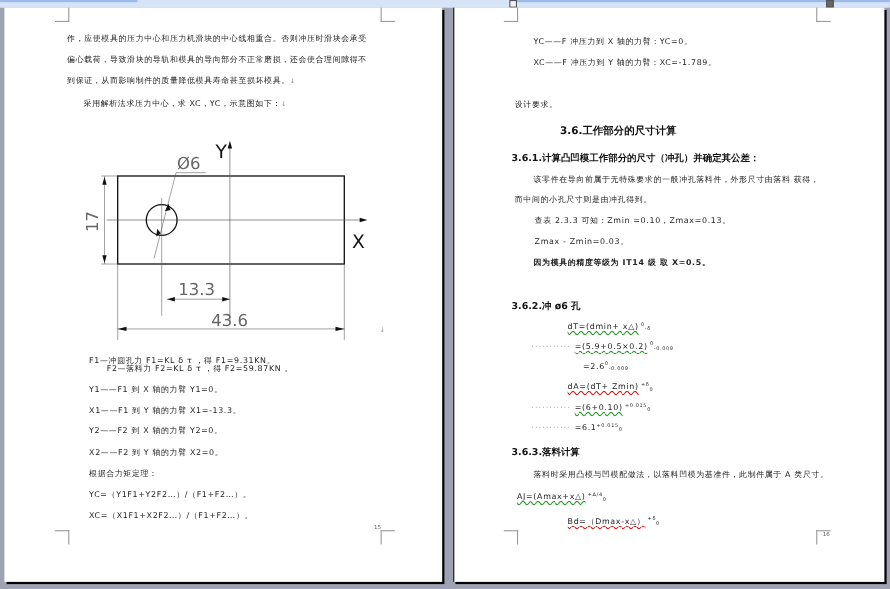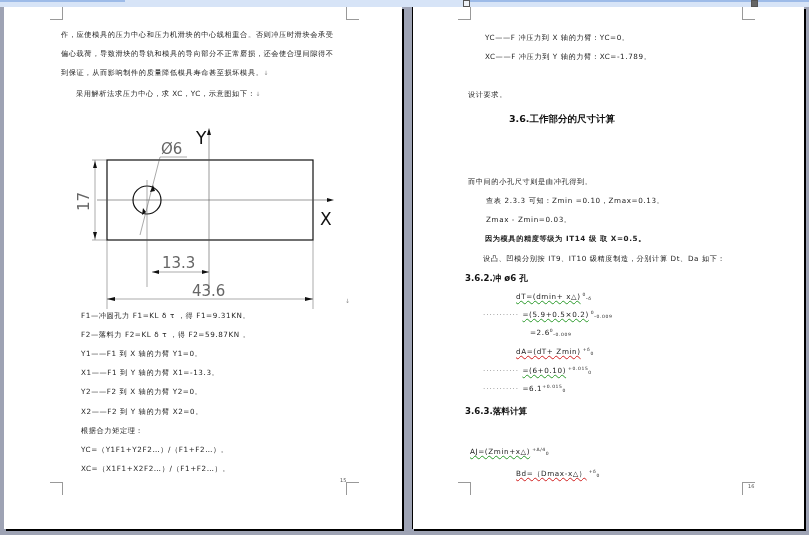--- a/index.html
+++ b/index.html
@@ -92,22 +92,22 @@
 
     <text x="152" y="27" font-size="17" fill="#111" font-family="DejaVu Serif, serif">Y</text>
     <text x="276" y="108" font-size="17" fill="#111" font-family="DejaVu Serif, serif">X</text>
     <text x="117" y="37" font-size="15" fill="#666">Ø6</text>
     <text x="0" y="0" font-size="15" fill="#666" transform="translate(45,94) rotate(-90)">17</text>
     <text x="118" y="151" font-size="15" fill="#666">13.3</text>
     <text x="148" y="179" font-size="15" fill="#666">43.6</text>
   </svg>
   <div class="line mark" style="left:341px;top:290px;">↓</div>
 
-  <div class="line" style="left:77px;top:304px;">F1—冲圆孔力 F1=KL δ τ ，得 F1=9.31KN。</div>
-  <div class="line" style="left:77px;top:323px;">F2—落料力  F2=KL δ τ ，得 F2=59.87KN 。</div>
+  <div class="line" style="left:77px;top:316px;">F1—冲圆孔力 F1=KL δ τ ，得 F1=9.31KN。</div>
+  <div class="line" style="left:93px;top:323px;">F2—落料力  F2=KL δ τ ，得 F2=59.87KN 。</div>
   <div class="line" style="left:77px;top:342px;">Y1——F1 到 X 轴的力臂    Y1=0。</div>
   <div class="line" style="left:77px;top:361px;">X1——F1 到 Y 轴的力臂    X1=-13.3。</div>
   <div class="line" style="left:77px;top:380px;">Y2——F2 到 X 轴的力臂    Y2=0。</div>
   <div class="line" style="left:77px;top:400px;">X2——F2 到 Y 轴的力臂    X2=0。</div>
   <div class="line" style="left:77px;top:419px;">根据合力矩定理：</div>
   <div class="line" style="left:77px;top:438px;">YC=（Y1F1+Y2F2…）/（F1+F2…）。</div>
   <div class="line" style="left:77px;top:457px;">XC=（X1F1+X2F2…）/（F1+F2…）。</div>
 
   <div class="pagenum" style="left:336px;top:470px;">15</div>
 </div>
@@ -116,35 +116,37 @@
   <div class="corner c-tl" style="left:45px;top:0px;"></div>
   <div class="corner c-tr" style="left:329px;top:0px;"></div>
   <div class="corner c-bl" style="left:45px;top:475px;"></div>
   <div class="corner c-br" style="left:329px;top:475px;"></div>
 
   <div class="line" style="left:72px;top:26px;">YC——F 冲压力到 X 轴的力臂：YC=0。</div>
   <div class="line" style="left:72px;top:45px;">XC——F 冲压力到 Y 轴的力臂：XC=-1.789。</div>
   <div class="line" style="left:55px;top:83px;text-align:center;">设计要求。</div>
 
   <div class="h1" style="left:52px;top:106px;margin-left:44px;">3.6.工作部分的尺寸计算</div>
+  <div class="h2" style="left:52px;top:131px;">3.6.1.计算凸凹模工作部分的尺寸（冲孔）并确定其公差：</div>
 
+  <div class="line" style="left:72px;top:151px;">该零件在导向前属于无特殊要求的一般冲孔落料件，外形尺寸由落料  获得，</div>
   <div class="line" style="left:55px;top:170px;">而中间的小孔尺寸则是由冲孔得到。</div>
   <div class="line" style="left:73px;top:189px;">查表 2.3.3 可知：Zmin =0.10，Zmax=0.13。</div>
   <div class="line" style="left:73px;top:208px;">Zmax - Zmin=0.03。</div>
   <div class="line" style="left:72px;top:227px;font-weight:bold;">因为模具的精度等级为 IT14 级    取 X=0.5。</div>
-  <div class="line" style="left:70px;top:247px;">设凸、凹模分别按 IT9、IT10 级精度制造，分别计算 Dt、Da 如下：</div>
 
   <div class="h2" style="left:52px;top:266px;text-align:center;">3.6.2.冲 ø6 孔</div>
 
   <div class="line" style="left:103px;top:285px;"><span class="sq-green">dT=(dmin+ x△)</span><span class="sup"> 0</span><span class="sub">-δ</span></div>
   <div class="line" style="left:70px;top:303px;"><span class="dots">··········· </span><span class="sq-green">=(5.9+0.5×0.2)</span><span class="sup"> 0</span><span class="sub">-0.009</span></div>
   <div class="line" style="left:117px;top:321px;"><span>=2.6</span><span class="sup">0</span><span class="sub">-0.009</span></div>
   <div class="line" style="left:103px;top:340px;"><span class="sq-red">dA=(dT+ Zmin)</span><span class="sup"> +δ</span><span class="sub">0</span></div>
   <div class="line" style="left:70px;top:359px;"><span class="dots">··········· </span><span class="sq-green">=(6+0.10)</span><span class="sup"> +0.015</span><span class="sub">0</span></div>
   <div class="line" style="left:70px;top:377px;"><span class="dots">··········· </span><span>=6.1</span><span class="sup">+0.015</span><span class="sub">0</span></div>
 
   <div class="h2" style="left:52px;top:399px;">3.6.3.落料计算</div>
+  <div class="line" style="left:72px;top:420px;">落料时采用凸模与凹模配做法，以落料凹模为基准件，此制件属于 A 类尺寸。</div>
 
-  <div class="line" style="left:57px;top:440px;"><span class="sq-green">AJ=(Zmin+x△)</span><span class="sup"> +Δ/4</span><span class="sub">0</span></div>
+  <div class="line" style="left:57px;top:440px;"><span class="sq-green">AJ=(Amax+x△)</span><span class="sup"> +Δ/4</span><span class="sub">0</span></div>
   <div class="line" style="left:103px;top:462px;"><span class="sq-red">Bd=（Dmax-x△）</span><span class="sup"> +δ</span><span class="sub">0</span></div>
 
   <div class="pagenum" style="left:335px;top:476px;">16</div>
 </div>
 
 </body></html>

